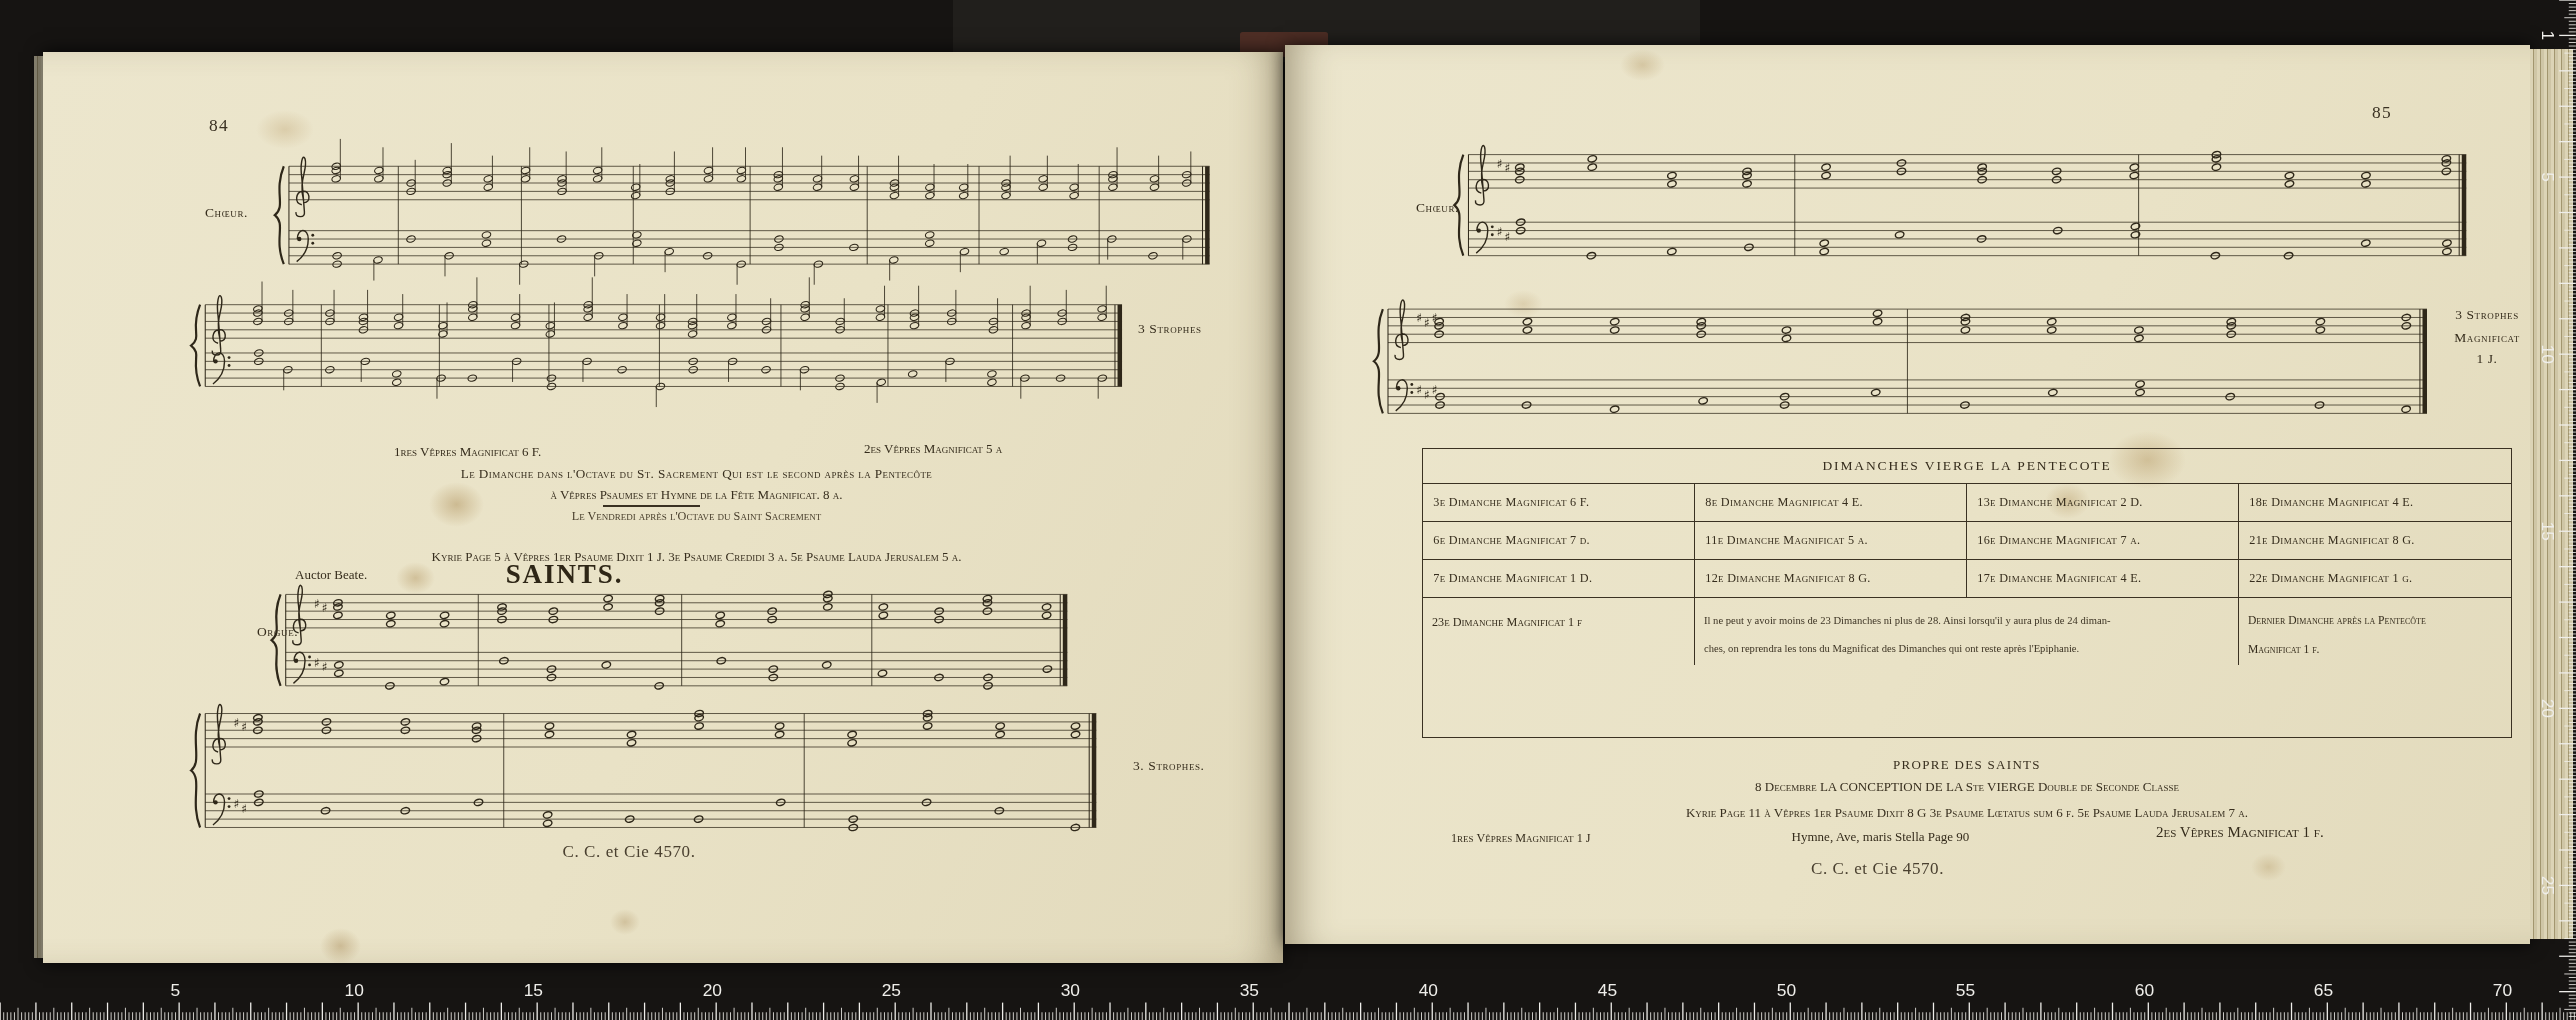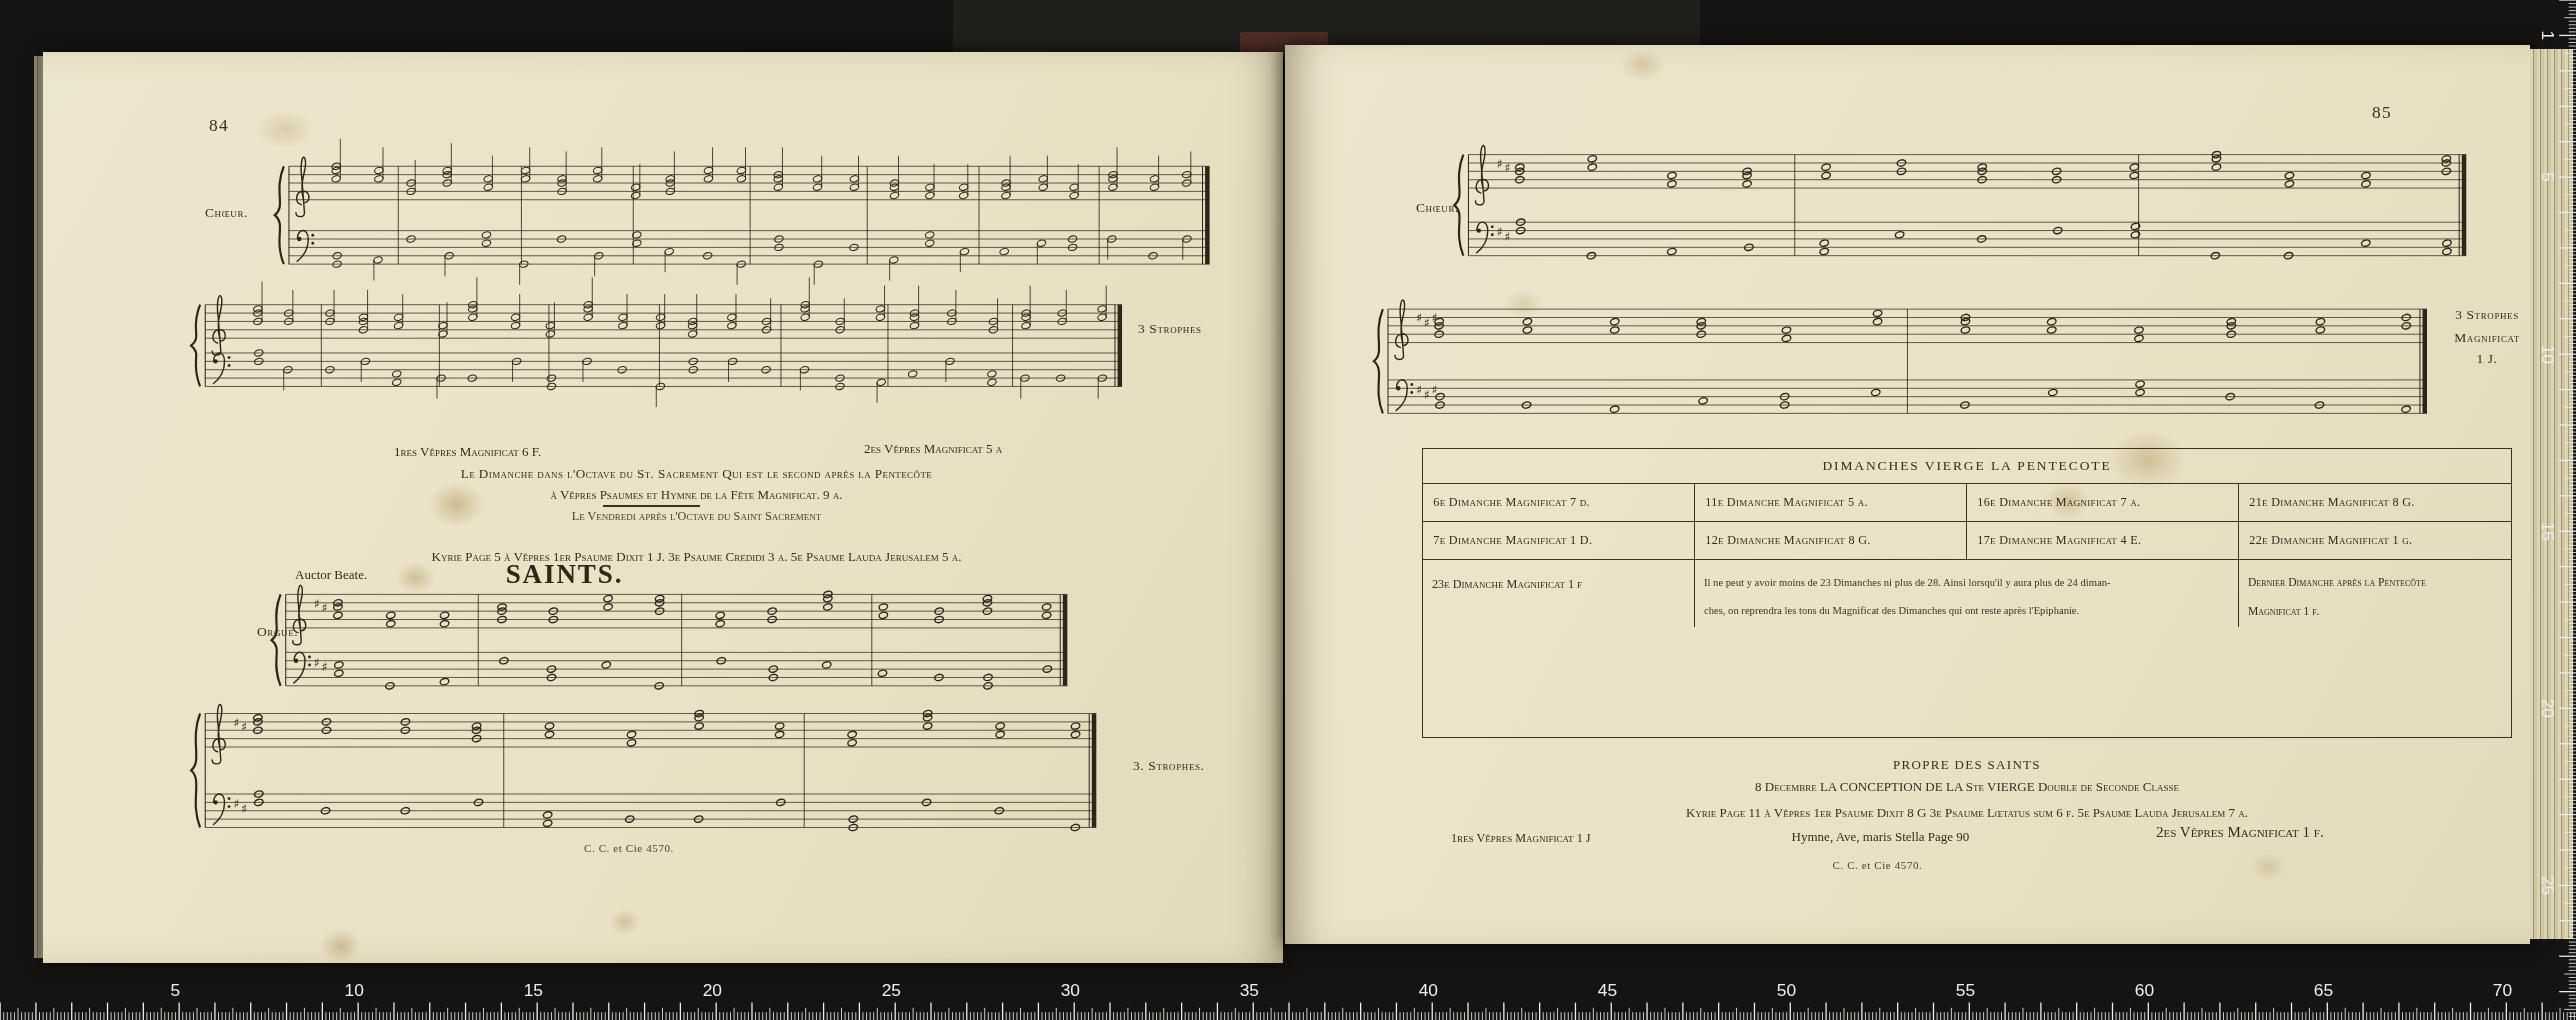--- a/index.html
+++ b/index.html
@@ -22,21 +22,21 @@
   .txt{position:absolute;color:#352c1c;white-space:nowrap;}
   .sc{font-variant:small-caps;}
   .center{text-align:center;}
   .music-svg{position:absolute;left:0;top:0;pointer-events:none;}
   .pagenum{font-size:17.4px;letter-spacing:1.3px;color:#3a3122;}
   .stafflabel{font-size:13.5px;letter-spacing:0.6px;font-variant:small-caps;color:#352c1c;}
   .strophes{font-size:13.5px;font-variant:small-caps;letter-spacing:0.6px;}
   .tline{position:absolute;left:103px;width:1101px;text-align:center;white-space:nowrap;
          color:#372e1e;}
   .hymne{font-size:27px;font-weight:bold;letter-spacing:1.9px;color:#2e2616;}
-  .imprint{font-size:11px;letter-spacing:0.6px;color:#4a4030;}
+  .imprint{font-size:17px;letter-spacing:0.6px;color:#4a4030;}
   
   .mag-table{position:absolute;left:137px;top:403px;width:1090px;height:290px;
              border:1.6px solid #3a3122;box-sizing:border-box;color:#352c1c;}
   .mag-head{height:34px;border-bottom:1.6px solid #3a3122;display:flex;
             align-items:center;justify-content:center;font-size:13.5px;letter-spacing:1.9px;}
   .mag-row{display:grid;grid-template-columns:1fr 1fr 1fr 1fr;height:37px;
            border-bottom:1.3px solid #3a3122;}
   .mag-row > div{border-right:1.3px solid #3a3122;font-size:12.2px;font-variant:small-caps;
                  letter-spacing:0.3px;padding:11px 3.9px 0 10.3px;box-sizing:border-box;
                  white-space:nowrap;overflow:hidden;}
@@ -1564,21 +1564,21 @@
     <div class="txt pagenum" style="left:166px;top:63px;">84</div>
 
     <div class="txt stafflabel" style="left:162px;top:153px;">Chœur.</div>
 
     <div class="txt strophes" style="left:1095px;top:269px;">3 Strophes</div>
 
     <div class="txt sc" style="left:351px;top:392px;font-size:13px;">1res Vêpres Magnificat 6 F.</div>
     <div class="txt sc" style="left:821px;top:389px;font-size:13px;">2es Vêpres Magnificat 5 a</div>
 
     <div class="tline sc" style="top:414px;font-size:13.2px;letter-spacing:0.4px;">Le Dimanche dans l'Octave du St. Sacrement Qui est le second après la Pentecôte</div>
-    <div class="tline sc" style="top:435px;font-size:13px;">à Vêpres Psaumes et Hymne de la Fête Magnificat. 9 a.</div>
+    <div class="tline sc" style="top:435px;font-size:13px;">à Vêpres Psaumes et Hymne de la Fête Magnificat. 8 a.</div>
     <div style="position:absolute;left:560px;top:453px;width:97px;height:1.5px;background:#3a3122;"></div>
     <div class="tline sc" style="top:457px;font-size:12.2px;color:#473d2b;">Le Vendredi après l'Octave du Saint Sacrement</div>
     <div class="tline sc" style="top:497px;font-size:13px;">Kyrie Page 5  à Vêpres 1er Psaume Dixit 1 J.   3e Psaume Credidi 3 a.   5e Psaume Lauda Jerusalem 5 a.</div>
 
     <div class="txt" style="left:252px;top:515px;font-size:13px;">Auctor Beate.</div>
     <div class="txt hymne center" style="left:412px;top:507px;width:219px;">SAINTS.</div>
 
     <div class="txt stafflabel" style="left:214px;top:572px;text-align:center;">Orgue.</div>
 
     <div class="txt strophes" style="left:1090px;top:706px;">3. Strophes.</div>
@@ -1756,20 +1756,26 @@
 
     <div class="txt strophes center" style="left:1141px;top:263px;width:122px;white-space:normal;line-height:1.0;">
       <div>3 Strophes</div>
       <div style="margin-top:9px;">Magnificat</div>
       <div style="margin-top:7.7px;">1 J.</div>
     </div>
 
     <div class="mag-table">
       <div class="mag-head">DIMANCHES VIERGE LA PENTECOTE</div>
       <div class="mag-row">
+        <div>3e Dimanche Magnificat 6 F.</div>
+        <div>8e Dimanche Magnificat 4 E.</div>
+        <div>13e Dimanche Magnificat 2 D.</div>
+        <div>18e Dimanche Magnificat 4 E.</div>
+      </div>
+      <div class="mag-row">
         <div>6e Dimanche Magnificat 7 d.</div>
         <div>11e Dimanche Magnificat 5 a.</div>
         <div>16e Dimanche Magnificat 7 a.</div>
         <div>21e Dimanche Magnificat 8 G.</div>
       </div>
       <div class="mag-row">
         <div>7e Dimanche Magnificat 1 D.</div>
         <div>12e Dimanche Magnificat 8 G.</div>
         <div>17e Dimanche Magnificat 4 E.</div>
         <div>22e Dimanche Magnificat 1 g.</div>

